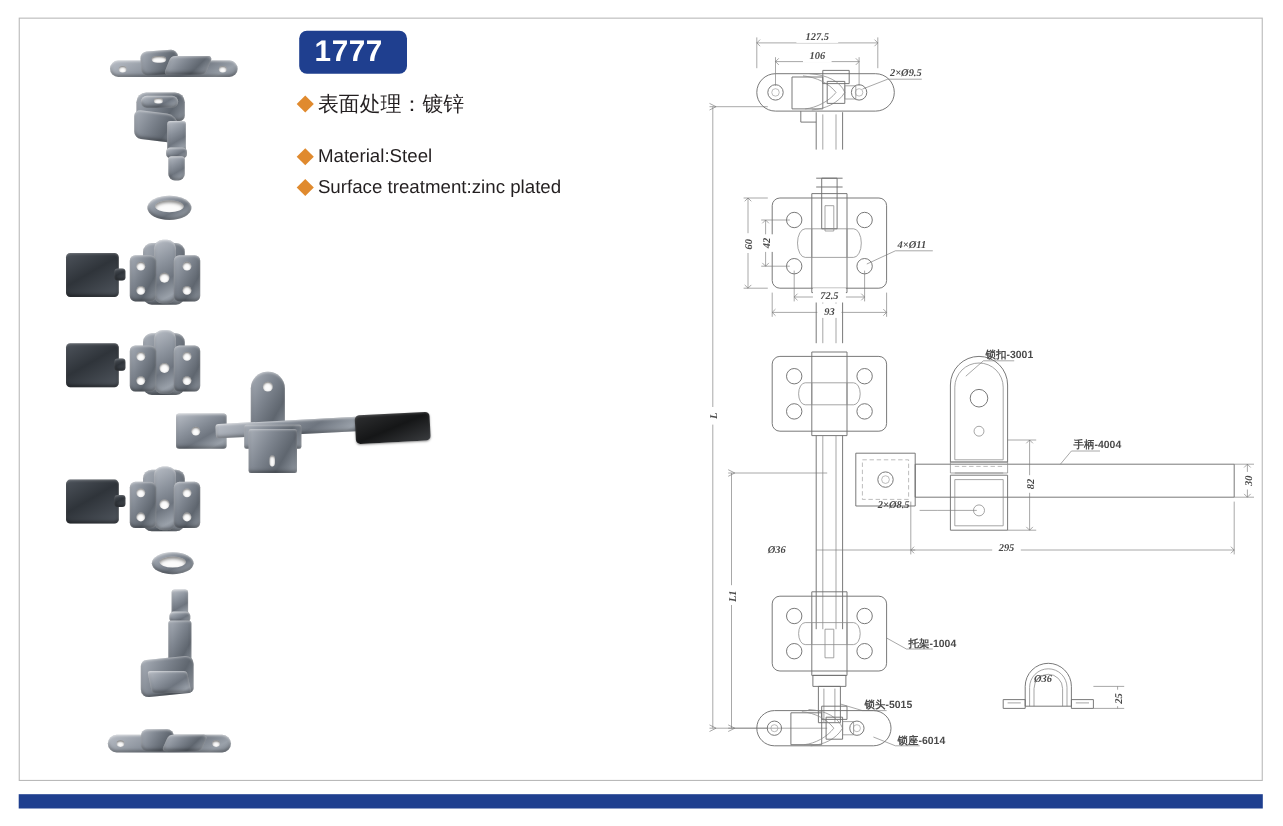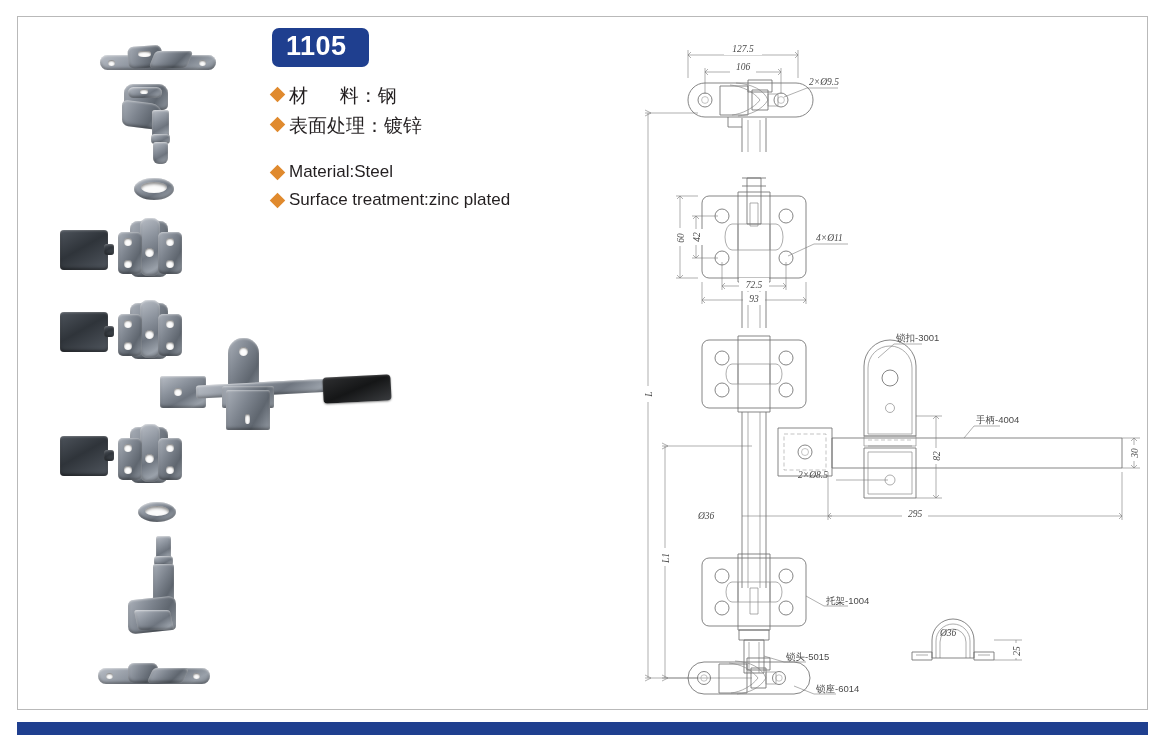--- a/index.html
+++ b/index.html
@@ -38,21 +38,21 @@
     line-height:1.08;}
   .speclist{margin-top:16px;}
   .specrow{display:flex;align-items:flex-start;margin-bottom:5px;line-height:1.32;}
   .dia{width:11px;height:11px;background:#e08a2e;transform:rotate(45deg);
     margin:6px 6px 0 0;flex:0 0 auto;}
   .cn{font-size:19px;color:#231f20;white-space:pre;}
   .en{font-size:17px;color:#231f20;}
   .gapblock{height:14px;}
 
   
-  #drawing{position:absolute;left:602px;top:28px;width:545px;height:680px;}
+  #drawing{position:absolute;left:602px;top:12px;width:545px;height:680px;font-weight:bold;}
   svg{display:block;}
   .ln{stroke:#6f6f6f;stroke-width:.85;fill:none;}
   .ln2{stroke:#8a8a8a;stroke-width:.7;fill:none;}
   .thin{stroke:#9a9a9a;stroke-width:.6;fill:none;}
   .dash{stroke:#9a9a9a;stroke-width:.6;fill:none;stroke-dasharray:4 2.5;}
   .dim{stroke:#7a7a7a;stroke-width:.6;fill:none;}
   .wh{fill:#ffffff;}
   .dimtxt{font-family:"Liberation Serif",serif;font-style:italic;font-size:9.5px;fill:#4a4a4a;}
   .cntxt{font-family:"Liberation Sans",sans-serif;font-size:9.5px;fill:#4a4a4a;}
 </style>
@@ -158,28 +158,23 @@
     <div class="ph" style="left:98px;top:662px;width:112px;height:26px;">
       <div class="metal" style="position:absolute;left:0;top:6px;width:112px;height:16px;border-radius:8px;"></div>
       <div class="metal2" style="position:absolute;left:30px;top:1px;width:30px;height:20px;border-radius:6px;"></div>
       <div class="metal2" style="position:absolute;left:52px;top:6px;width:36px;height:15px;border-radius:4px;transform:skewX(-24deg);"></div>
       <div class="hole" style="left:8px;top:11px;width:7px;height:6px;"></div>
       <div class="hole" style="left:95px;top:11px;width:7px;height:6px;"></div>
     </div>
   </div>
 
   <div id="infopanel">
-    <div id="badge">1105</div>
+    <div id="badge">1777</div>
 
     <div class="speclist">
-      <div class="specrow">
-        <span class="dia"></span>
-        <span class="cn">材      料：</span>
-        <span class="cn">钢</span>
-      </div>
       <div class="specrow">
         <span class="dia"></span>
         <span class="cn">表面处理：</span>
         <span class="cn">镀锌</span>
       </div>
     </div>
 
     <div class="gapblock"></div>
 
     <div class="speclist" style="margin-top:4px;">

